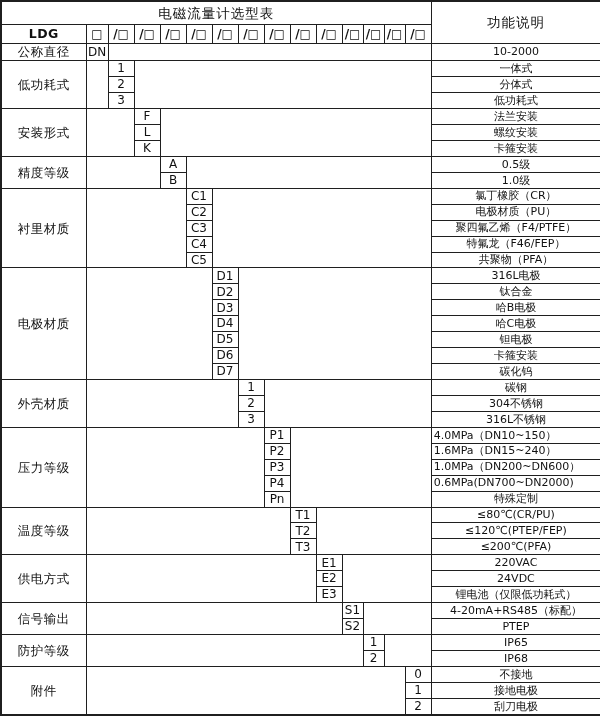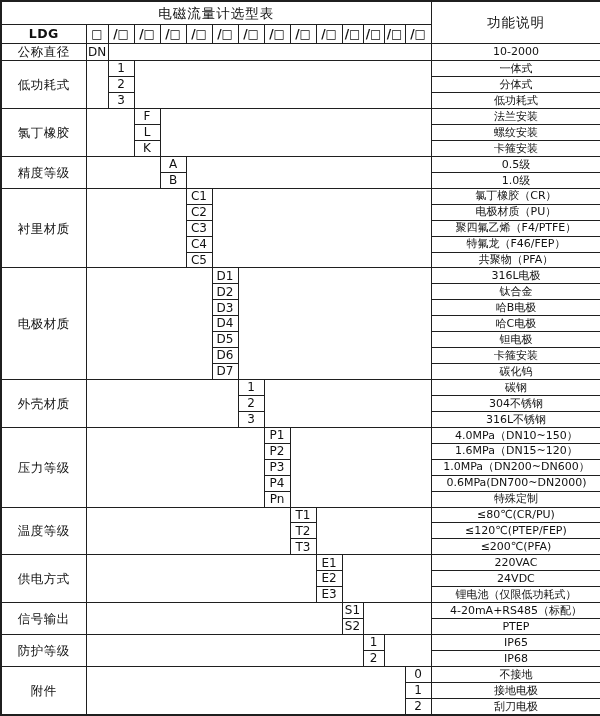--- a/index.html
+++ b/index.html
@@ -13,21 +13,21 @@
   }
   table.sel td {
     border:1px solid #1f1f1f;
     text-align:center; vertical-align:middle;
     padding:0 1px; overflow:hidden; white-space:nowrap;
     line-height:1.05;
   }
   td.cat   { font-size:12.5px; letter-spacing:0.5px; }
   td.code  { font-size:12px; }
   td.desc  { font-size:11px; }
-  td.desc.left { text-align:center; padding-left:2px; }
+  td.desc.left { text-align:left; padding-left:2px; }
   td.empty { border:1px solid #1f1f1f; }
   tr.r-title { height:20px; }
   tr.r-title td { font-size:13.5px; letter-spacing:1px; }
   tr.r-ldg { height:16px;font-weight:bold; }
   tr.r-dn  { height:15px;margin-top:37px; }
   td.fn-header { font-size:13.5px; letter-spacing:2px; }
 </style>
 </head>
 <body>
 
@@ -89,21 +89,21 @@
       </tr>
       <tr>
         <td class="code">2</td>
         <td class="desc">分体式</td>
       </tr>
       <tr>
         <td class="code">3</td>
         <td class="desc">低功耗式</td>
       </tr>
       <tr>
-        <td class="cat" rowspan="3">氯丁橡胶</td>
+        <td class="cat" rowspan="3">安装形式</td>
         <td class="empty" rowspan="3" colspan="2"></td>
         <td class="code">F</td>
         <td class="empty" rowspan="3" colspan="11"></td>
         <td class="desc">法兰安装</td>
       </tr>
       <tr>
         <td class="code">L</td>
         <td class="desc">螺纹安装</td>
       </tr>
       <tr>
@@ -192,21 +192,21 @@
       </tr>
       <tr>
         <td class="cat" rowspan="5">压力等级</td>
         <td class="empty" rowspan="5" colspan="7"></td>
         <td class="code">P1</td>
         <td class="empty" rowspan="5" colspan="6"></td>
         <td class="desc left">4.0MPa（DN10~150）</td>
       </tr>
       <tr>
         <td class="code">P2</td>
-        <td class="desc left">1.6MPa（DN15~120）</td>
+        <td class="desc left">1.6MPa（DN15~240）</td>
       </tr>
       <tr>
         <td class="code">P3</td>
         <td class="desc left">1.0MPa（DN200~DN600）</td>
       </tr>
       <tr>
         <td class="code">P4</td>
         <td class="desc left">0.6MPa(DN700~DN2000)</td>
       </tr>
       <tr>

